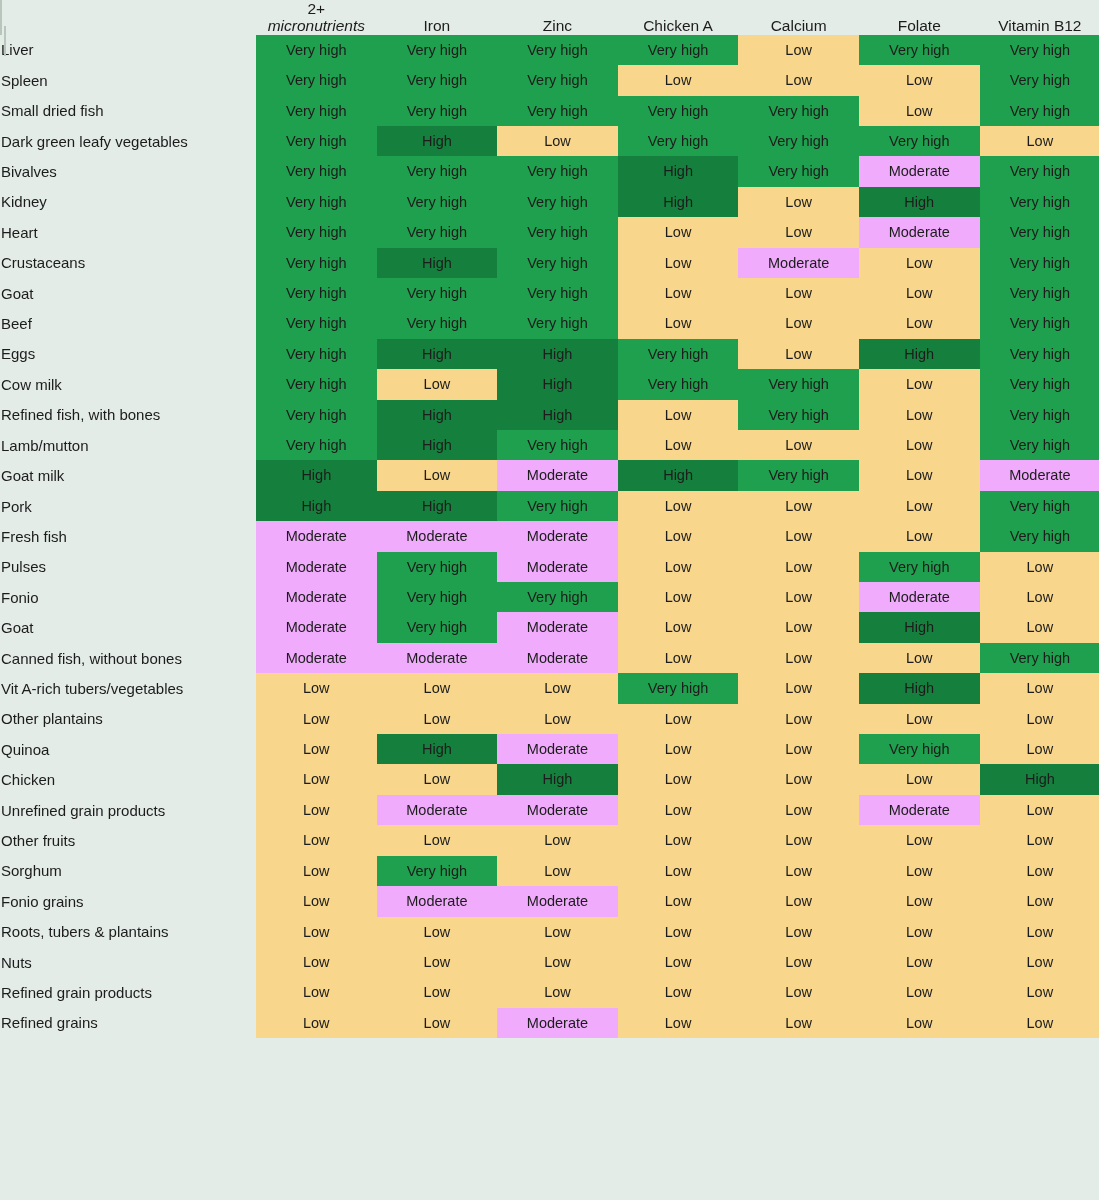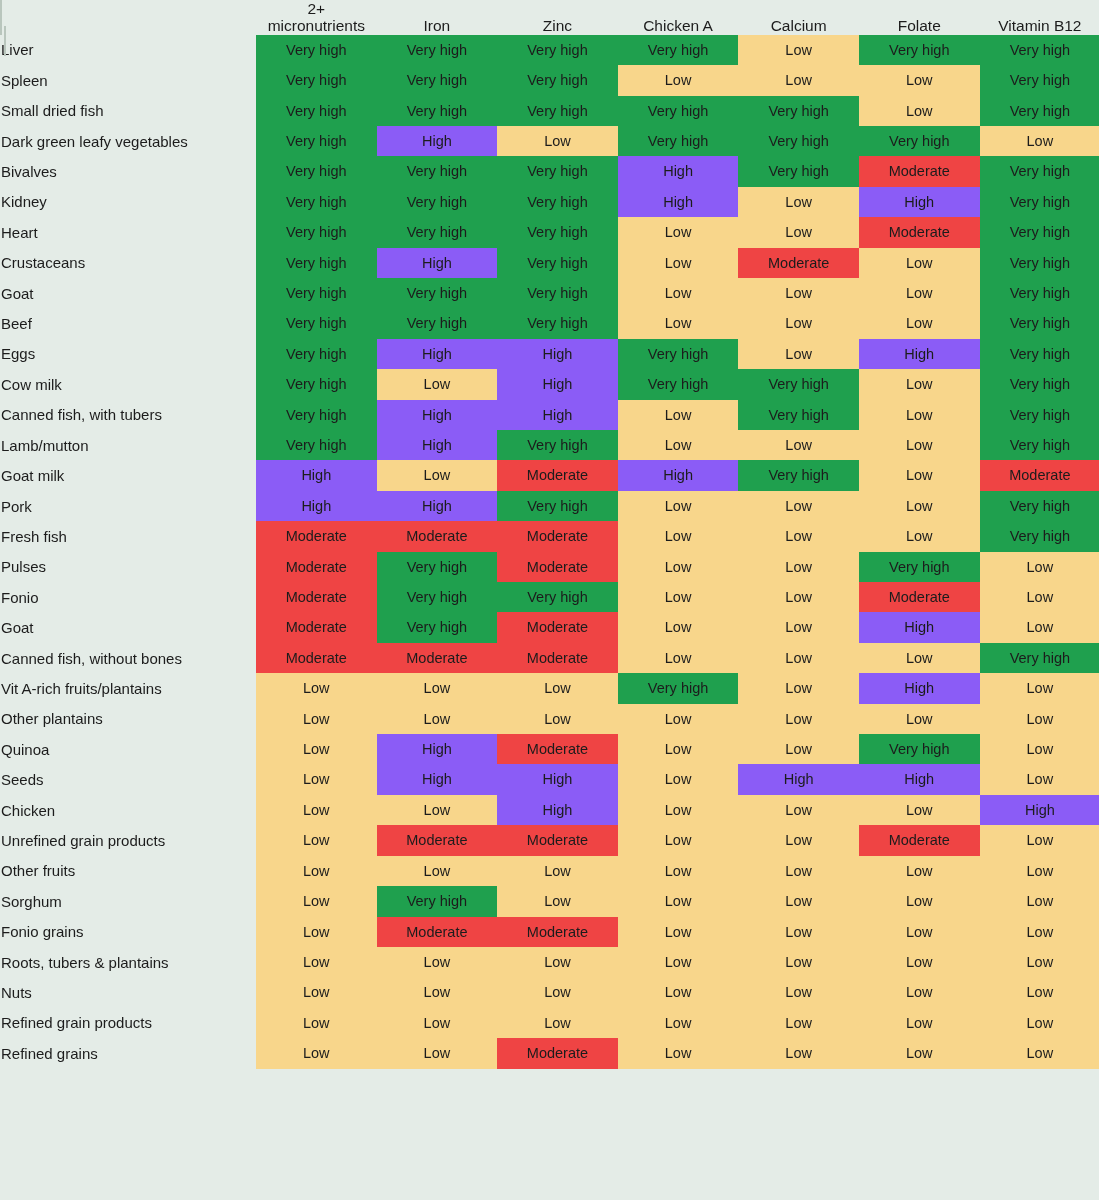--- a/index.html
+++ b/index.html
@@ -51,22 +51,22 @@
     white-space: nowrap;
   }
   td.cell {
     text-align: center;
     font-size: 14.5px;
     color: #1c1c1c;
     height: 30.4px;
     line-height: 30.4px;
   }
   .lvl-very-high { background: #1fa04e; }
-  .lvl-high      { background: #8b5cf6; }
-  .lvl-moderate  { background: #ef4444; }
+  .lvl-high      { background: #15803d; }
+  .lvl-moderate  { background: #f0abfc; }
   .lvl-low       { background: #f8d68b; }
   .head-rule {
     position: absolute;
     left: 4px;
     top: 26px;
     width: 2px;
     height: 30px;
     background: #b9c6bd;
   }
 </style>
@@ -74,21 +74,21 @@
 <body>
 
 <div id="page">
   <div class="head-rule"></div>
   <table class="heatmap">
     <thead>
       <tr>
         <th class="corner"></th>
       <th class="colhead">
             <span style="display: block;">2+</span>
-            <span style="display: block;">micronutrients</span>
+            <span style="display: block; font-style: italic;">micronutrients</span>
           </th>
           <th class="colhead">Iron</th>
           <th class="colhead">Zinc</th>
           <th class="colhead">Chicken A</th>
           <th class="colhead">Calcium</th>
           <th class="colhead">Folate</th>
           <th class="colhead">Vitamin B12</th>
         </tr>
     </thead>
     <tbody>
@@ -206,21 +206,21 @@
           <th class="rowhead">Cow milk</th>
           <td class="cell lvl-very-high">Very high</td>
           <td class="cell lvl-low">Low</td>
           <td class="cell lvl-high">High</td>
           <td class="cell lvl-very-high">Very high</td>
           <td class="cell lvl-very-high">Very high</td>
           <td class="cell lvl-low">Low</td>
           <td class="cell lvl-very-high">Very high</td>
         </tr>
         <tr>
-          <th class="rowhead">Canned fish, with tubers</th>
+          <th class="rowhead">Refined fish, with bones</th>
           <td class="cell lvl-very-high">Very high</td>
           <td class="cell lvl-high">High</td>
           <td class="cell lvl-high">High</td>
           <td class="cell lvl-low">Low</td>
           <td class="cell lvl-very-high">Very high</td>
           <td class="cell lvl-low">Low</td>
           <td class="cell lvl-very-high">Very high</td>
         </tr>
         <tr>
           <th class="rowhead">Lamb/mutton</th>
@@ -296,21 +296,21 @@
           <th class="rowhead">Canned fish, without bones</th>
           <td class="cell lvl-moderate">Moderate</td>
           <td class="cell lvl-moderate">Moderate</td>
           <td class="cell lvl-moderate">Moderate</td>
           <td class="cell lvl-low">Low</td>
           <td class="cell lvl-low">Low</td>
           <td class="cell lvl-low">Low</td>
           <td class="cell lvl-very-high">Very high</td>
         </tr>
         <tr>
-          <th class="rowhead">Vit A-rich fruits/plantains</th>
+          <th class="rowhead">Vit A-rich tubers/vegetables</th>
           <td class="cell lvl-low">Low</td>
           <td class="cell lvl-low">Low</td>
           <td class="cell lvl-low">Low</td>
           <td class="cell lvl-very-high">Very high</td>
           <td class="cell lvl-low">Low</td>
           <td class="cell lvl-high">High</td>
           <td class="cell lvl-low">Low</td>
         </tr>
         <tr>
           <th class="rowhead">Other plantains</th>
@@ -323,30 +323,20 @@
           <td class="cell lvl-low">Low</td>
         </tr>
         <tr>
           <th class="rowhead">Quinoa</th>
           <td class="cell lvl-low">Low</td>
           <td class="cell lvl-high">High</td>
           <td class="cell lvl-moderate">Moderate</td>
           <td class="cell lvl-low">Low</td>
           <td class="cell lvl-low">Low</td>
           <td class="cell lvl-very-high">Very high</td>
-          <td class="cell lvl-low">Low</td>
-        </tr>
-        <tr>
-          <th class="rowhead">Seeds</th>
-          <td class="cell lvl-low">Low</td>
-          <td class="cell lvl-high">High</td>
-          <td class="cell lvl-high">High</td>
-          <td class="cell lvl-low">Low</td>
-          <td class="cell lvl-high">High</td>
-          <td class="cell lvl-high">High</td>
           <td class="cell lvl-low">Low</td>
         </tr>
         <tr>
           <th class="rowhead">Chicken</th>
           <td class="cell lvl-low">Low</td>
           <td class="cell lvl-low">Low</td>
           <td class="cell lvl-high">High</td>
           <td class="cell lvl-low">Low</td>
           <td class="cell lvl-low">Low</td>
           <td class="cell lvl-low">Low</td>

